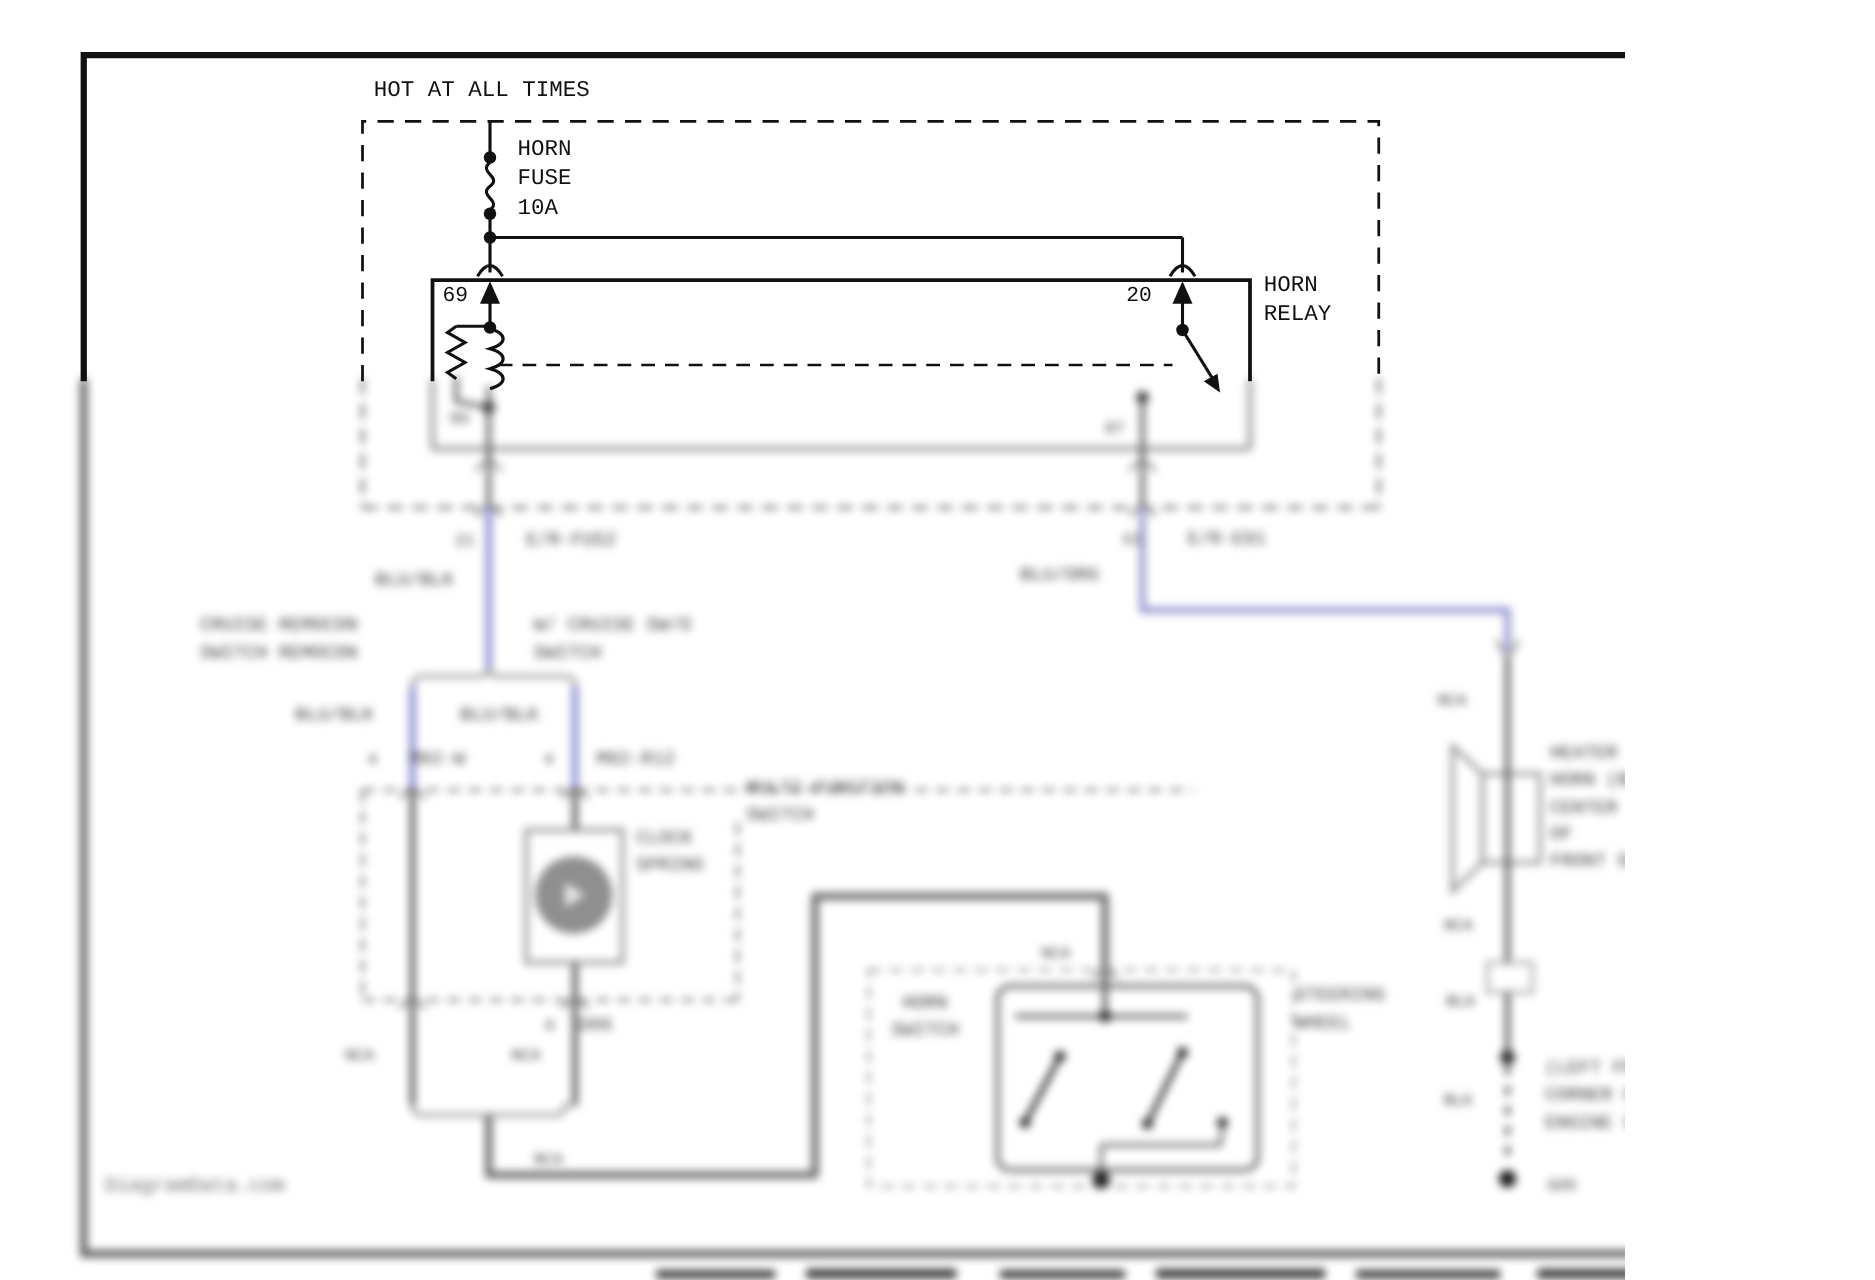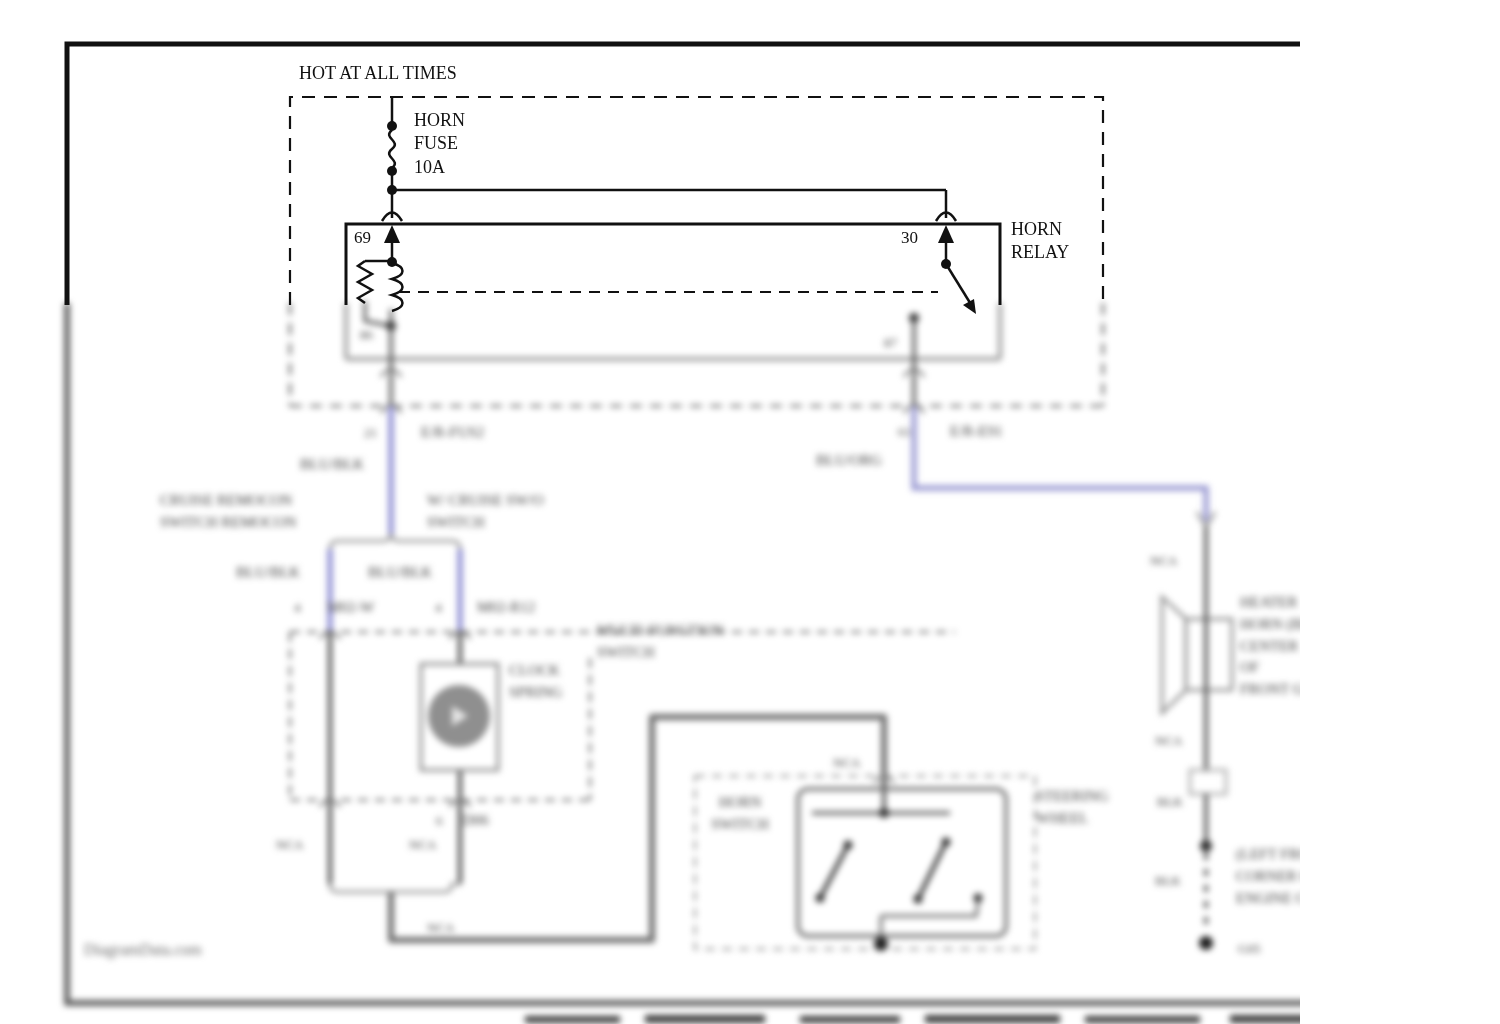--- a/index.html
+++ b/index.html
@@ -1,17 +1,17 @@
 <!DOCTYPE html>
 <html><head>
 <meta charset="utf-8">
 <style>
   html,body{margin:0;padding:0;background:#fff;}
   #stage{position:relative;width:1300px;height:1024px;background:#ffffff;overflow:hidden;
-         font-family:Liberation Serif, serif;}
+         font-family:Liberation Mono, monospace;}
   .layer{position:absolute;inset:0;width:1500px;height:1024px;}
   .layer svg{position:absolute;left:0;top:0;}
   #blur-layer{filter:blur(3.2px);}
   .lbl{position:absolute;color:#111;font-size:18px;line-height:1.3;white-space:pre-line;}
   #blur-layer .lbl{color:#3c3c3c;font-size:15px;line-height:1.45;}
   .tiny{font-size:13px !important;}
   .center{text-align:center;}
   .wm{font-size:16px !important;color:#6a6a6a !important;}
 </style>
 </head>
@@ -179,18 +179,18 @@
       <circle cx="946" cy="264" r="5" fill="#111"></circle>
       <line x1="946" y1="264" x2="972" y2="306" stroke="#111" stroke-width="2.5"></line>
       <polygon points="976,314 974,299 963,305" fill="#111"></polygon>
     </svg>
 
     <div class="lbl" style="left:299px;top:62px">HOT AT ALL TIMES</div>
     <div class="lbl" style="left:414px;top:109px">HORN
 FUSE
 10A</div>
     <div class="lbl" style="left:354px;top:227px;font-size:17px">69</div>
-    <div class="lbl" style="left:901px;top:227px;font-size:17px">30</div>
+    <div class="lbl" style="left:901px;top:227px;font-size:17px">20</div>
     <div class="lbl" style="left:1011px;top:218px">HORN
 RELAY</div>
   </div>
 
 </div>
 
 </body></html>

